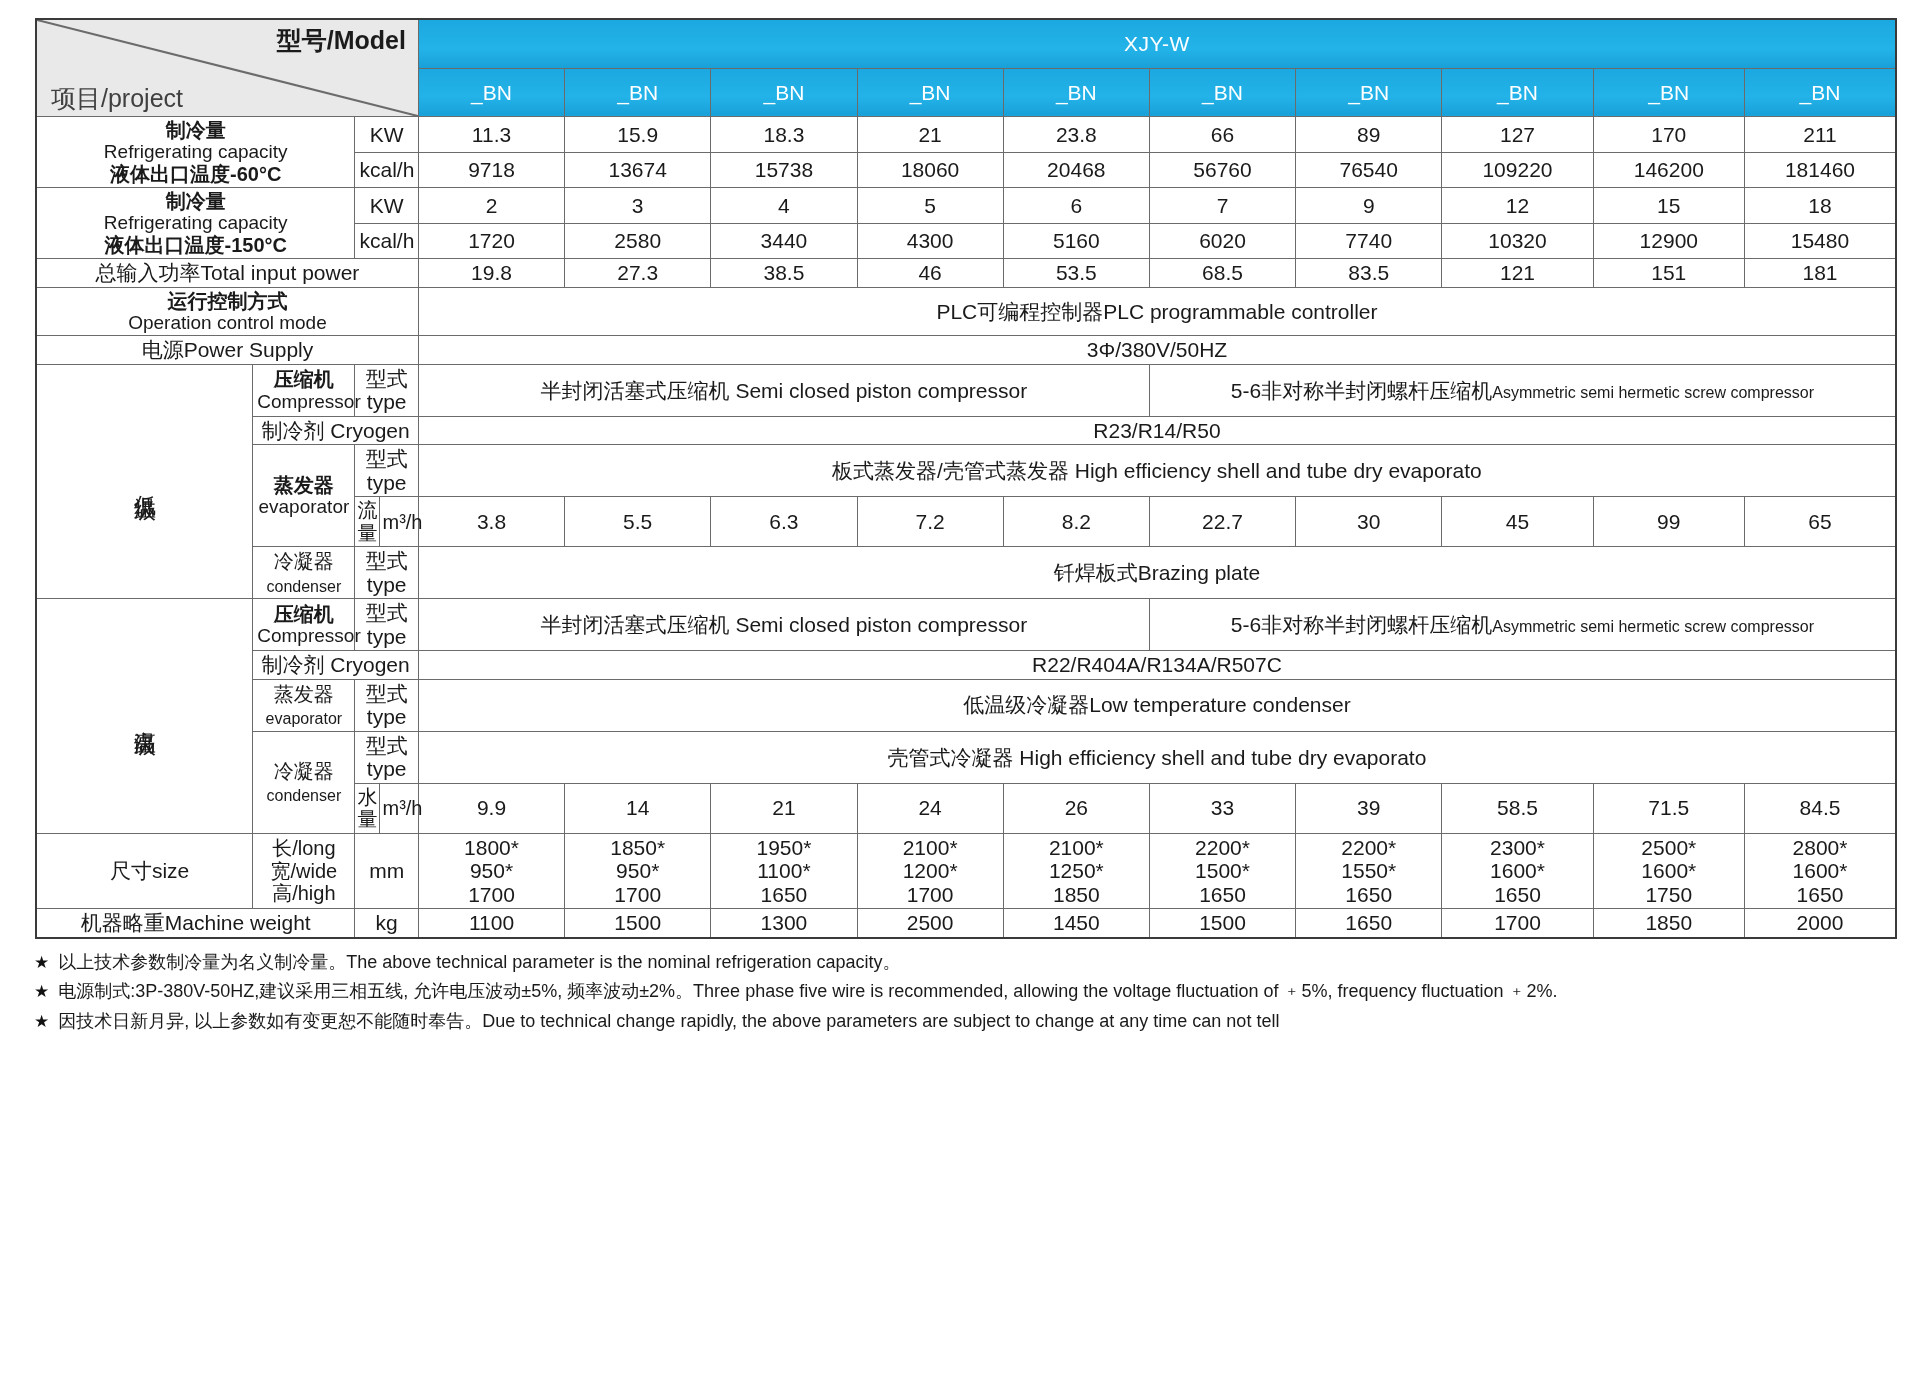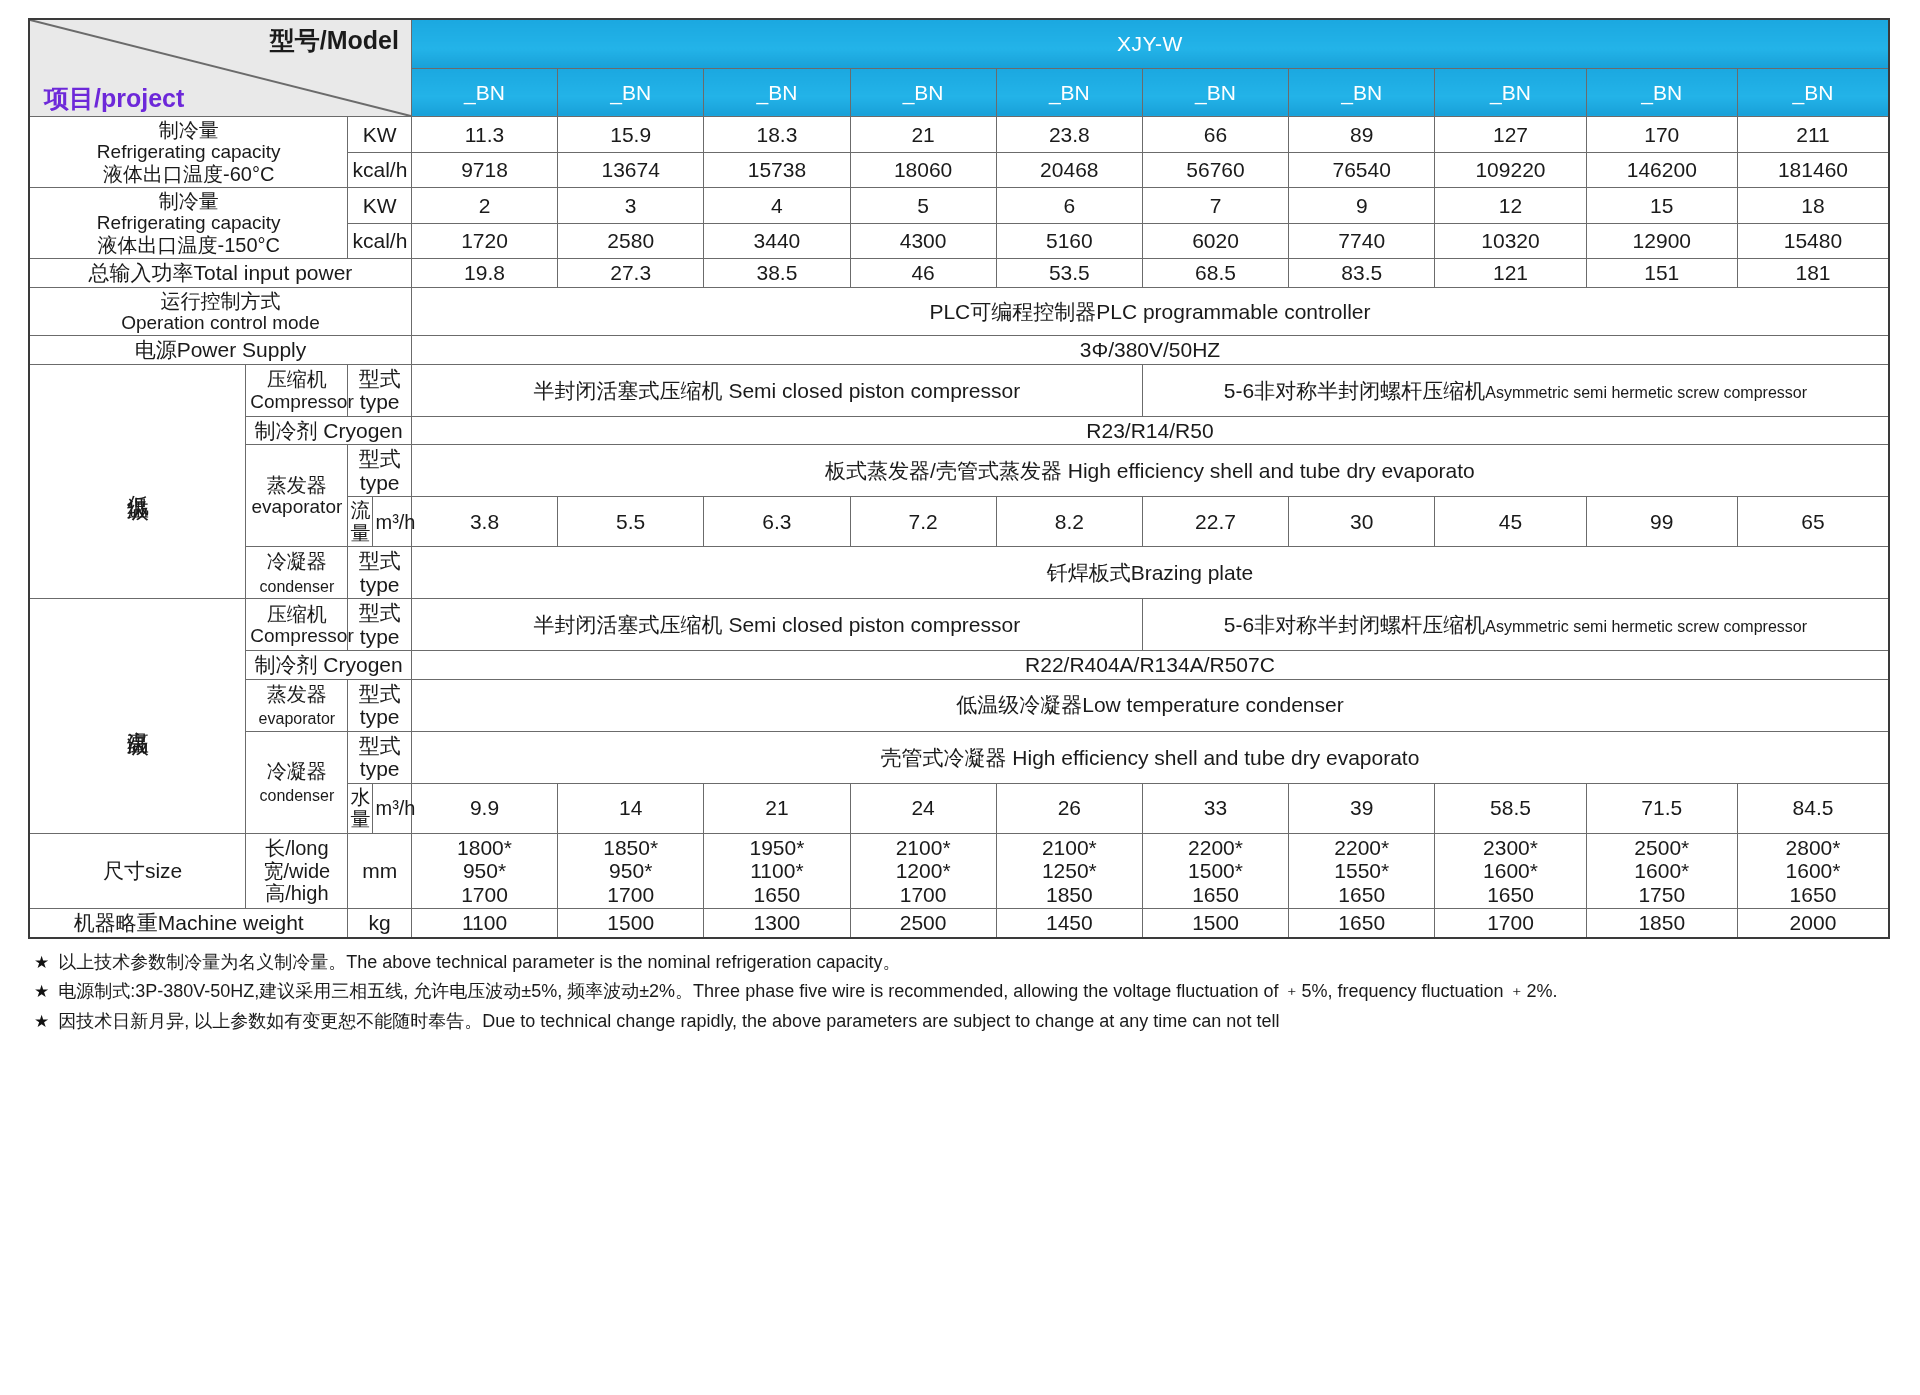--- a/index.html
+++ b/index.html
@@ -15,20 +15,21 @@
   .title-row { display:flex; align-items:center; gap:10px; margin:2px 0 10px 6px; }
   .title-bar { width:5px; height:30px; background:#111; }
   .title-text { font-size:30px; font-weight:bold; letter-spacing:0px; white-space:nowrap; }
 
   
   table.spec {
     border-collapse:collapse;
     table-layout:fixed;
     width:1862px;
     border:2px solid #3a3a3a;
+    margin-left:7px;
   }
   table.spec td, table.spec th {
     border:1px solid #6b6b6b;
     padding:2px 4px;
     text-align:center;
     vertical-align:middle;
     font-size:21px;
     font-weight:normal;
     line-height:1.12;
   }
@@ -41,25 +42,25 @@
     height:92px;
   }
   .diag .svgwrap { position:absolute; inset:0; }
   .diag .m {
     position:absolute; right:12px; top:6px;
     font-size:25px; font-weight:bold; color:#1b1b1b;
     white-space:nowrap;
   }
   .diag .p {
     position:absolute; left:14px; bottom:4px;
-    font-size:25px; font-weight:bold; color:#6d28d9;
+    font-size:25px; font-weight:normal; color:#404040;
     white-space:nowrap;
   }
   .lbl { text-align:left; padding-left:8px; }
-  .cn { display:block; }
+  .cn { display:block;font-weight:bold; }
   .en { display:block; }
   .two-line .cn { font-size:20px; }
   .two-line .en { font-size:19px; }
   .small-en { font-size:16px; }
   .mid { font-size:22px; }
   .vert {
     writing-mode:vertical-rl;
     text-orientation:upright;
     letter-spacing:2px;
     font-size:22px;

